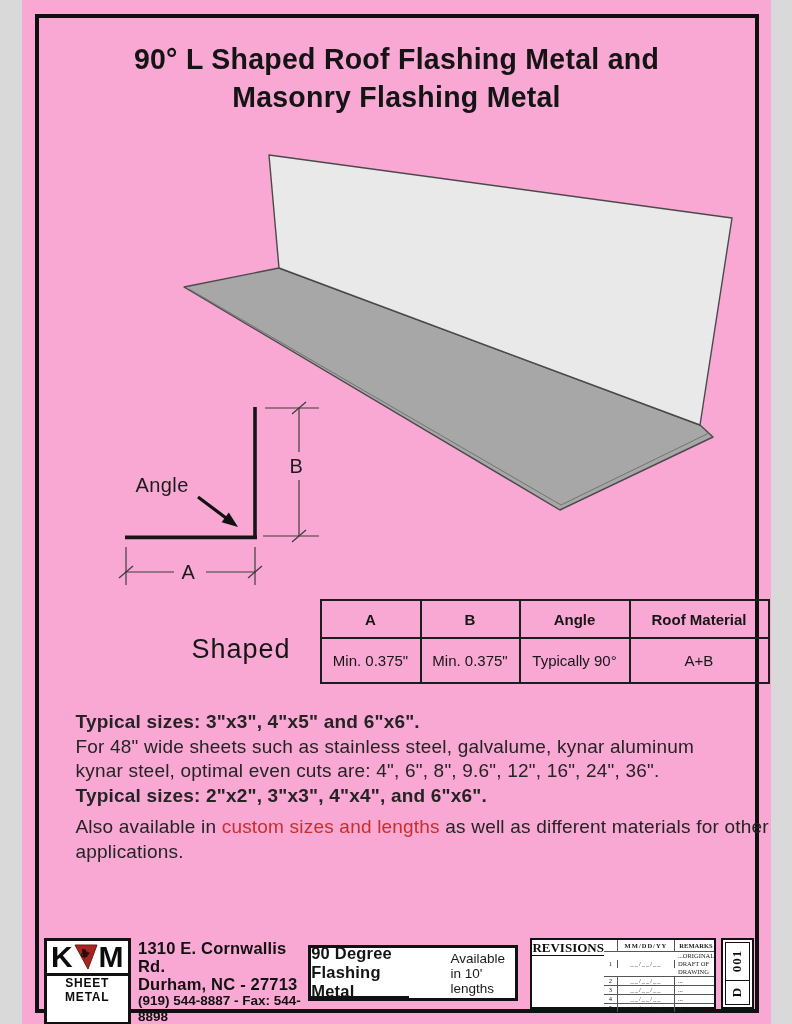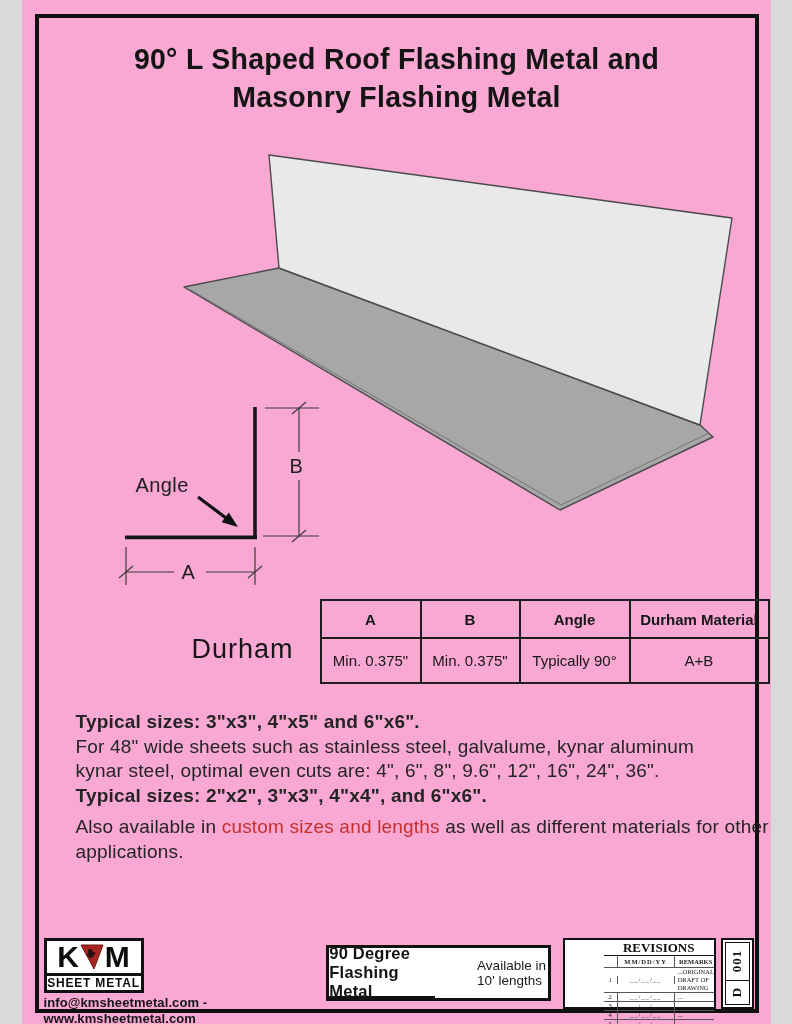--- a/index.html
+++ b/index.html
@@ -37,21 +37,21 @@
   .addr{padding-left:7px;padding-top:1px;}
   .addr-l1,.addr-l2{font-size:16.5px;font-weight:bold;line-height:18px;letter-spacing:.2px;color:#111;}
   .addr-l3{font-size:13.5px;font-weight:bold;line-height:16px;color:#111;}
   .contact{font-size:13px;font-weight:bold;color:#141414;line-height:16px;margin-top:2px;letter-spacing:.1px;}
   .fo-mid{width:226px;margin-left:3px;margin-top:7px;height:56px;box-sizing:border-box;
           border:3px solid #111;display:flex;flex-direction:row;background:#fff;}
   .fo-mid-title{flex:1.5;display:flex;align-items:center;justify-content:center;
                 font-size:16.5px;font-weight:bold;color:#141414;letter-spacing:.2px;border-bottom:2px solid #111;}
   .fo-mid-sub{flex:1;display:flex;align-items:center;justify-content:center;font-size:13.5px;color:#1a1a1a;padding-left:42px;}
   .revs{flex:1;margin-left:12px;border:2px solid #111;box-sizing:border-box;background:#fff;
-        font-family:"Liberation Serif", serif;display:flex;flex-direction:column;padding-left:39px;}
+        font-family:"Liberation Serif", serif;display:flex;flex-direction:row;}
   .revs-title{height:15px;line-height:15px;text-align:center;font-weight:bold;font-size:13px;
               border-bottom:1px solid #111;color:#0d0d0d;}
   .revs-grid{flex:1;display:flex;flex-direction:column;}
   .revs-row{display:flex;border-bottom:1px solid #555;}
   .revs-row:last-child{border-bottom:none;}
   .revs-head{font-weight:bold;font-size:8.5px;height:11px;line-height:11px;}
   .rv-num{width:13px;border-right:1px solid #555;text-align:center;font-size:6.5px;line-height:inherit;}
   .rv-date{width:56px;border-right:1px solid #555;text-align:center;font-size:6.5px;letter-spacing:1px;}
   .rv-rem{flex:1;padding-left:3px;font-size:6.5px;text-align:left;}
   .revs-data{flex:1;font-size:6.5px;color:#222;align-items:center;}
@@ -104,29 +104,29 @@
         <line x1="176" y1="497" x2="206" y2="519.5" stroke="#111" stroke-width="3.2"></line>
         <polygon points="216,527 199.6,522.2 206.8,512.6" fill="#111"></polygon>
       </g>
     </g>
   </svg>
 
   <div class="fig-label" style="left:114px;top:474px;">Angle</div>
   <div class="fig-label" style="left:268px;top:455px;">B</div>
   <div class="fig-label" style="left:160px;top:561px;">A</div>
 
-  <div class="sizes-label">Durham</div>
+  <div class="sizes-label">Shaped</div>
 
   <table class="sizes-table">
     <tbody>
         <tr>
       <th class="c1">A</th>
       <th class="c2">B</th>
       <th class="c3">Angle</th>
-      <th class="c4">Durham Material</th>
+      <th class="c4">Roof Material</th>
     </tr>
     <tr>
       <td>Min. 0.375"</td>
       <td>Min. 0.375"</td>
       <td>Typically 90°</td>
       <td>A+B</td>
     </tr>
   </tbody>
     </table>
 
@@ -150,20 +150,25 @@
               <svg width="24" height="26" viewBox="0 0 24 26">
                 <polygon points="1,1 23,1 14,25" fill="#a82420" stroke="#6e1512" stroke-width="1"></polygon>
                 <polygon points="8,5 16,9 10,15" fill="#3d0b09"></polygon>
               </svg>
               <span class="km-amp">&amp;</span>
             </span>
             <span class="km-letter">M</span>
           </div>
           <div class="sheetmetal">SHEET METAL</div>
         </div>
+        <div class="addr">
+          <div class="addr-l1">1310 E. Cornwallis Rd.</div>
+          <div class="addr-l2">Durham, NC - 27713</div>
+          <div class="addr-l3">(919) 544-8887 - Fax: 544-8898</div>
+        </div>
       </div>
       <div class="contact">info@kmsheetmetal.com - www.kmsheetmetal.com</div>
     </div>
 
     <div class="fo-mid">
       <div class="fo-mid-title">90 Degree Flashing Metal</div>
       <div class="fo-mid-sub">Available in 10' lengths</div>
     </div>
 
     <div class="revs">

